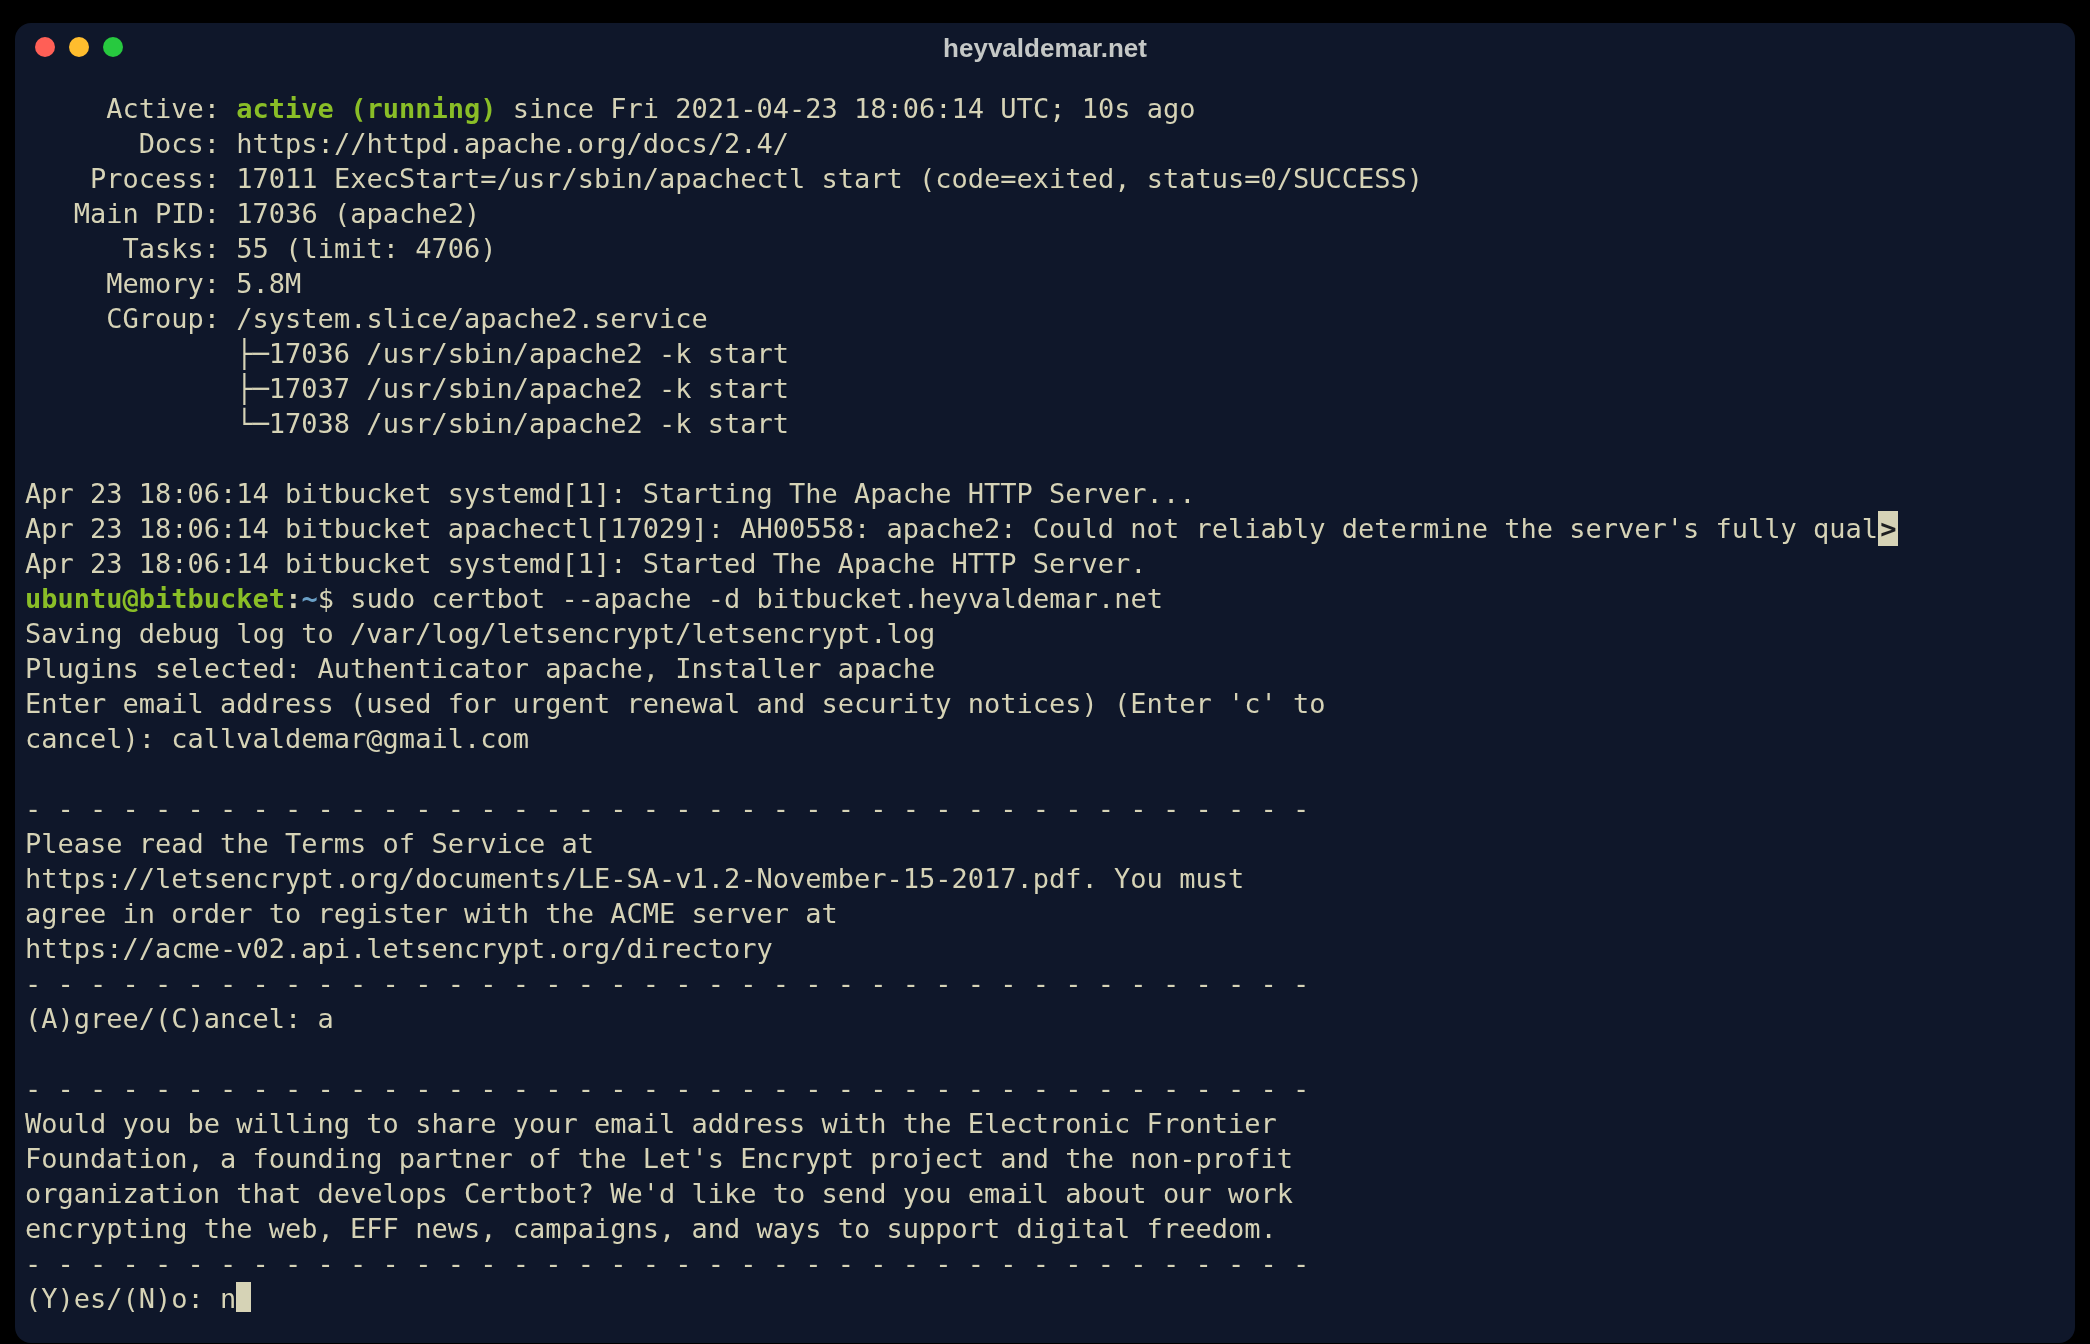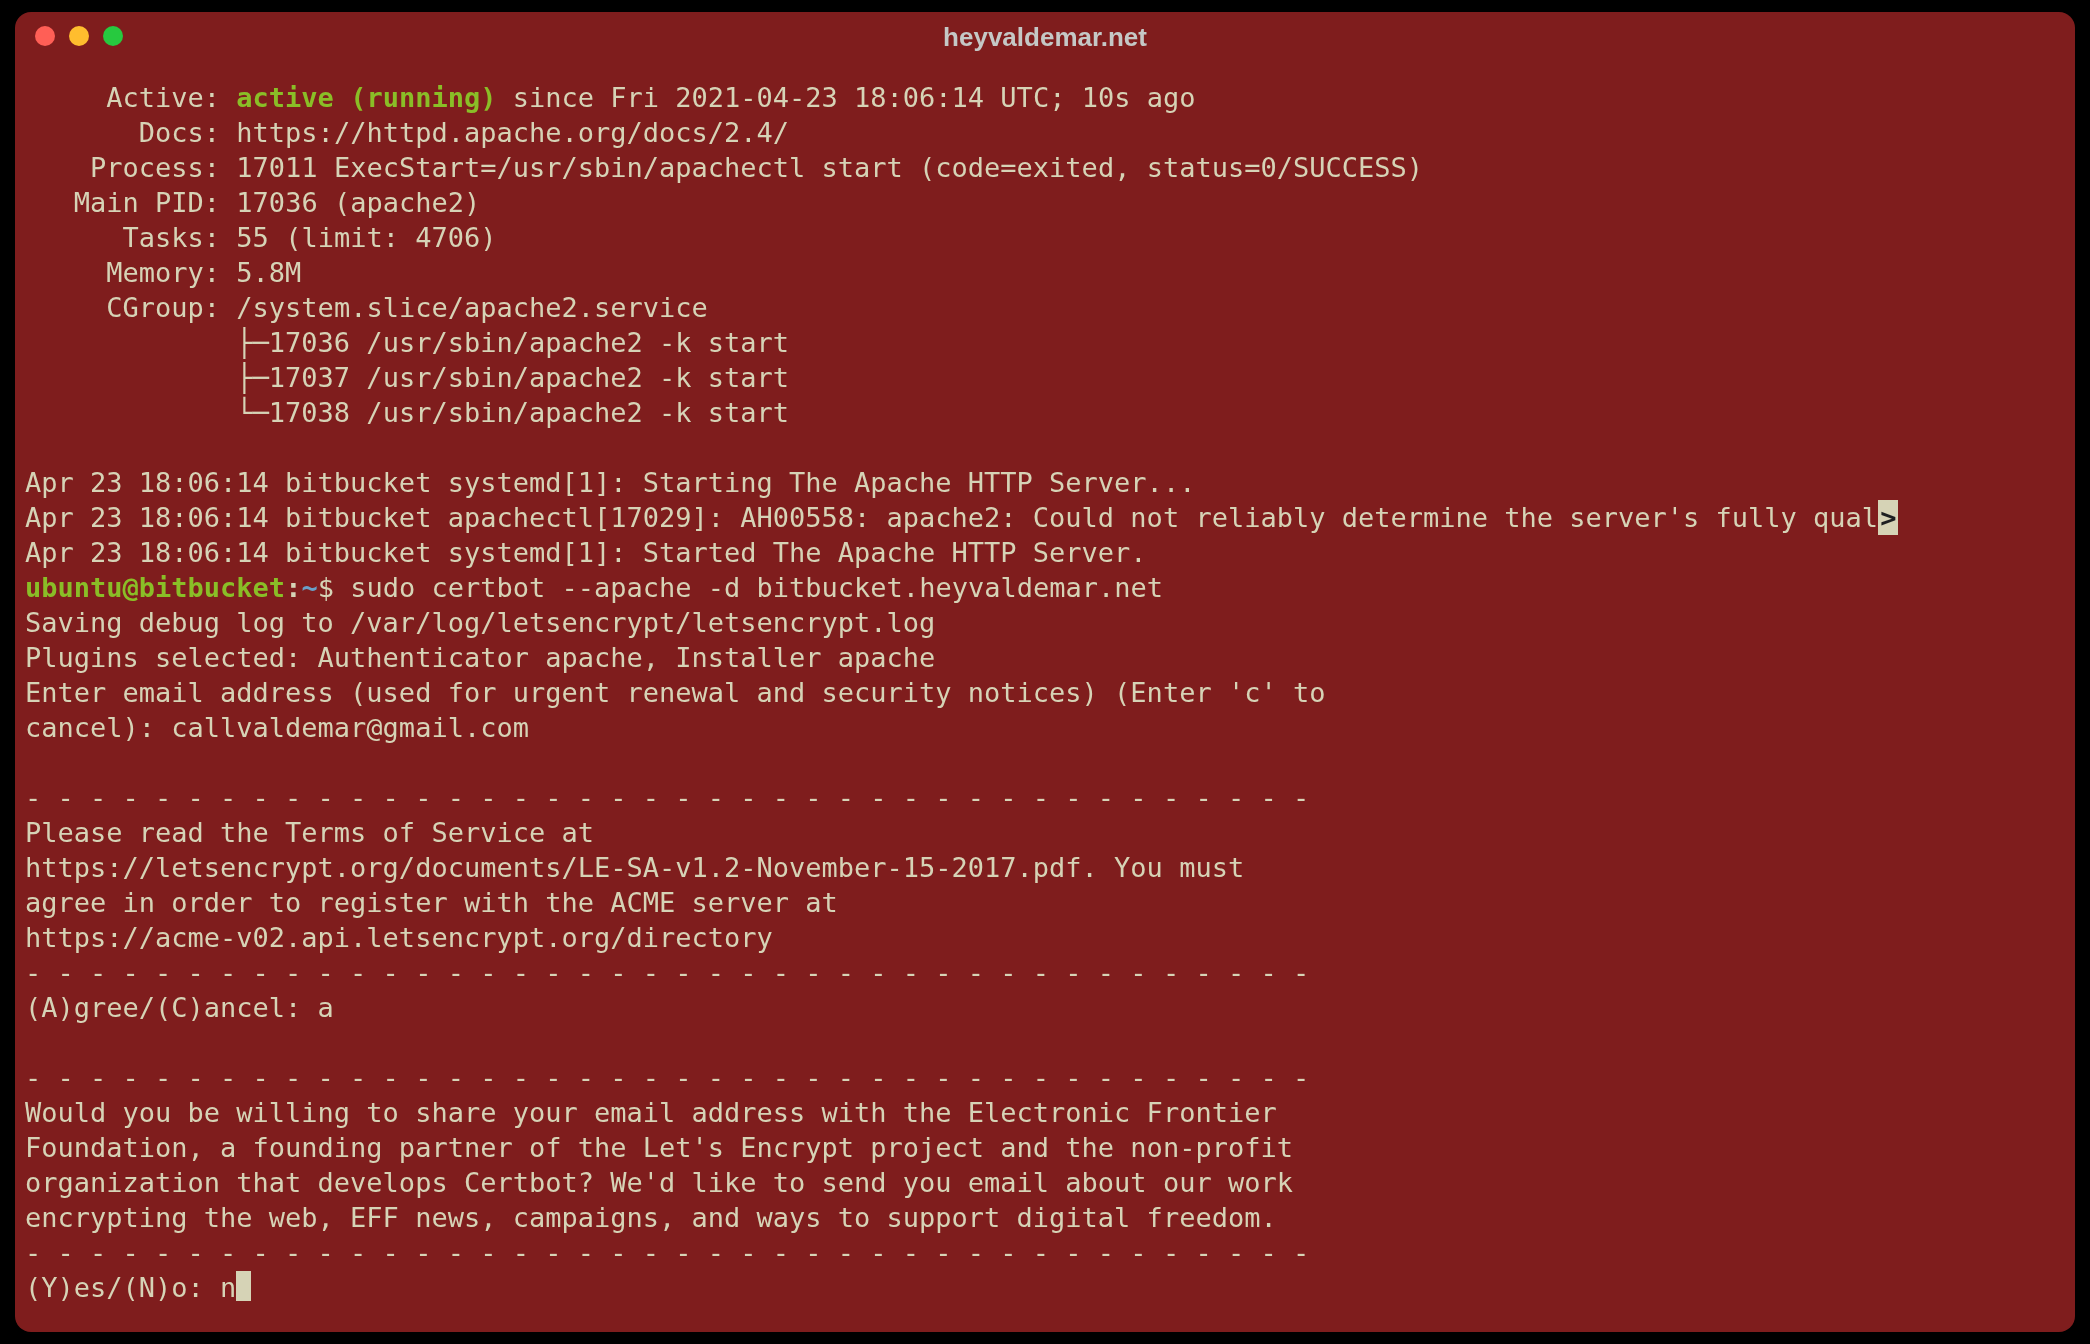--- a/index.html
+++ b/index.html
@@ -7,22 +7,22 @@
     padding: 0;
     background: #000;
     width: 2090px;
     height: 1344px;
     overflow: hidden;
   }
   .terminal-window {
     position: relative;
     width: 2060px;
     height: 1320px;
-    margin: 12px auto;
-    background: #7f1d1d;
+    margin: 23px auto;
+    background: #0f172a;
     border-radius: 16px;
     box-shadow: 0 0 0 1px rgba(0,0,0,.6);
     overflow: hidden;
   }
   .titlebar {
     position: relative;
     height: 50px;
     display: flex;
     align-items: center;
     justify-content: center;

